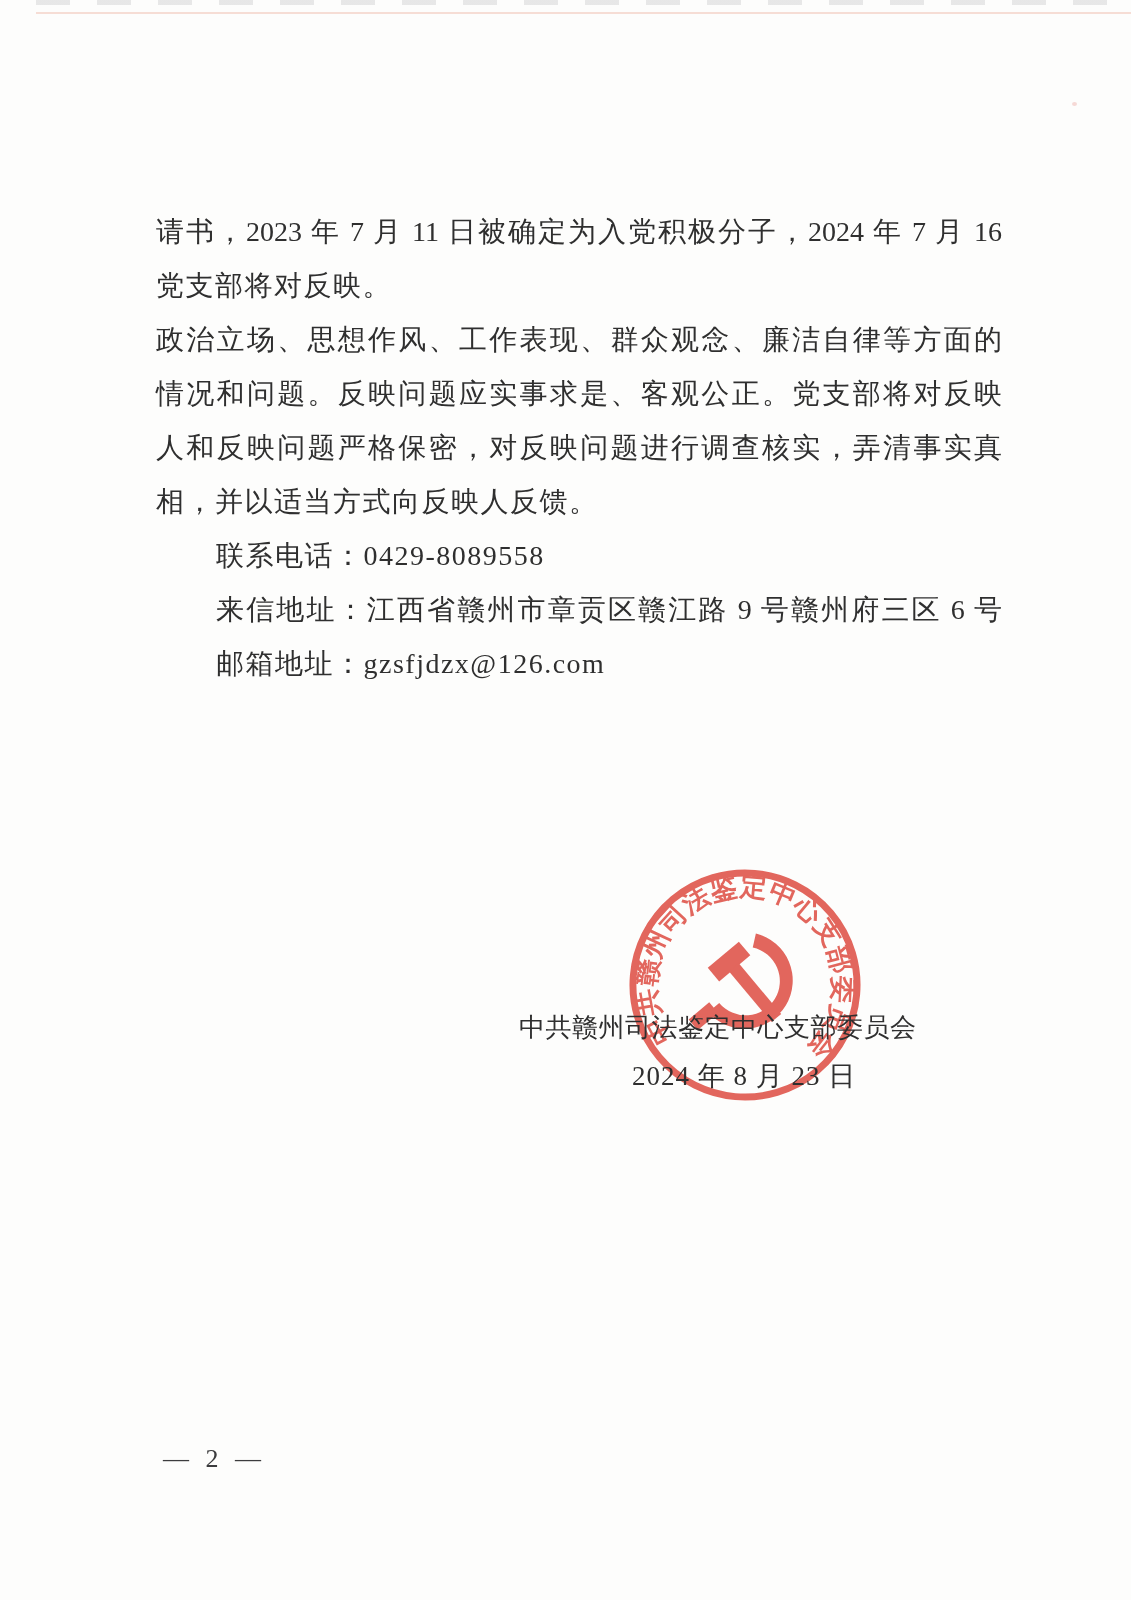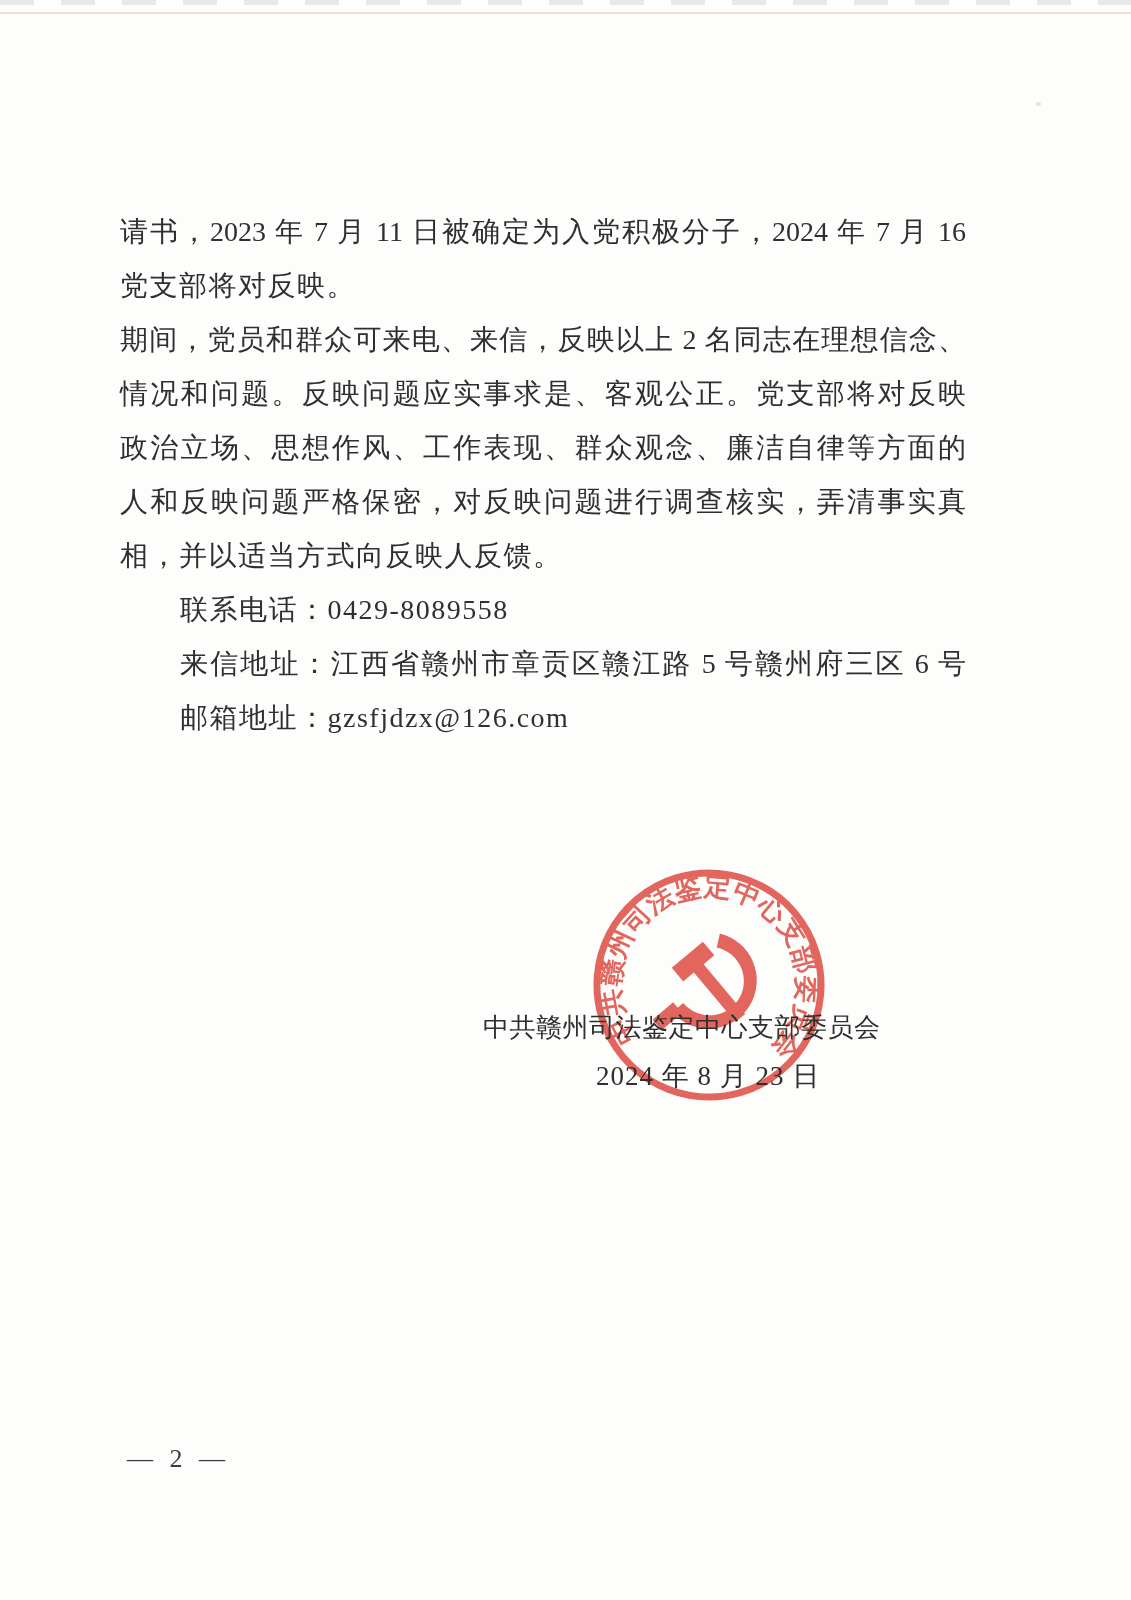--- a/index.html
+++ b/index.html
@@ -6,21 +6,21 @@
   * { margin: 0; padding: 0; box-sizing: border-box; }
   html, body { width: 1131px; }
   body {
     height: 1600px;
     position: relative;
     background: #fdfdfc;
     overflow: hidden;
     font-family: "Liberation Serif", "DejaVu Serif", serif;
     color: var(--text-color);
   }
-  .sheet { position: absolute; inset: 0; }
+  .sheet { position: absolute; inset: 0; margin-left: 36px; }
 
   
   .scan-specks {
     position: absolute; top: 0; left: 0; width: 100%; height: 5px;
     background: repeating-linear-gradient(90deg,
       rgba(130,130,135,0.22) 0 34px, rgba(0,0,0,0) 34px 61px);
     opacity: .8;
   }
   .scan-line {
     position: absolute; top: 12px; left: 0; width: 100%; height: 2px;
@@ -73,27 +73,26 @@
 
 <div class="sheet">
 
   <div class="scan-specks"></div>
   <div class="scan-line"></div>
   <div class="scan-dot"></div>
 
   <div class="body-text" id="body-lines">
       <div class="line just">请书，2023 年 7 月 11 日被确定为入党积极分子，2024 年 7 月 16</div>
       <div class="line">党支部将对反映。</div>
-      <div class="line just">期间，党员和群众可来电、来信，反映以上 2 名同志在理想信念、</div>
+      <div class="line just">政治立场、思想作风、工作表现、群众观念、廉洁自律等方面的</div>
       <div class="line just">情况和问题。反映问题应实事求是、客观公正。党支部将对反映</div>
-      <div class="line just">政治立场、思想作风、工作表现、群众观念、廉洁自律等方面的</div>
       <div class="line just">人和反映问题严格保密，对反映问题进行调查核实，弄清事实真</div>
       <div class="line">相，并以适当方式向反映人反馈。</div>
       <div class="line ind">联系电话：0429-8089558</div>
-      <div class="line just ind">来信地址：江西省赣州市章贡区赣江路 5 号赣州府三区 6 号</div>
+      <div class="line just ind">来信地址：江西省赣州市章贡区赣江路 9 号赣州府三区 6 号</div>
       <div class="line ind">邮箱地址：gzsfjdzx@126.com</div>
     </div>
 
   <div class="seal">
     <svg viewBox="0 0 240 240">
       <circle cx="120" cy="120" r="113" fill="none" stroke="#e05a50" stroke-width="7" class="seal-stroke"></circle>
       <defs>
         <path id="ringPath" d="M 56.4 183.6 A 90 90 0 1 1 183.6 183.6" fill="none"></path>
       </defs>
       <text class="ring-text">

